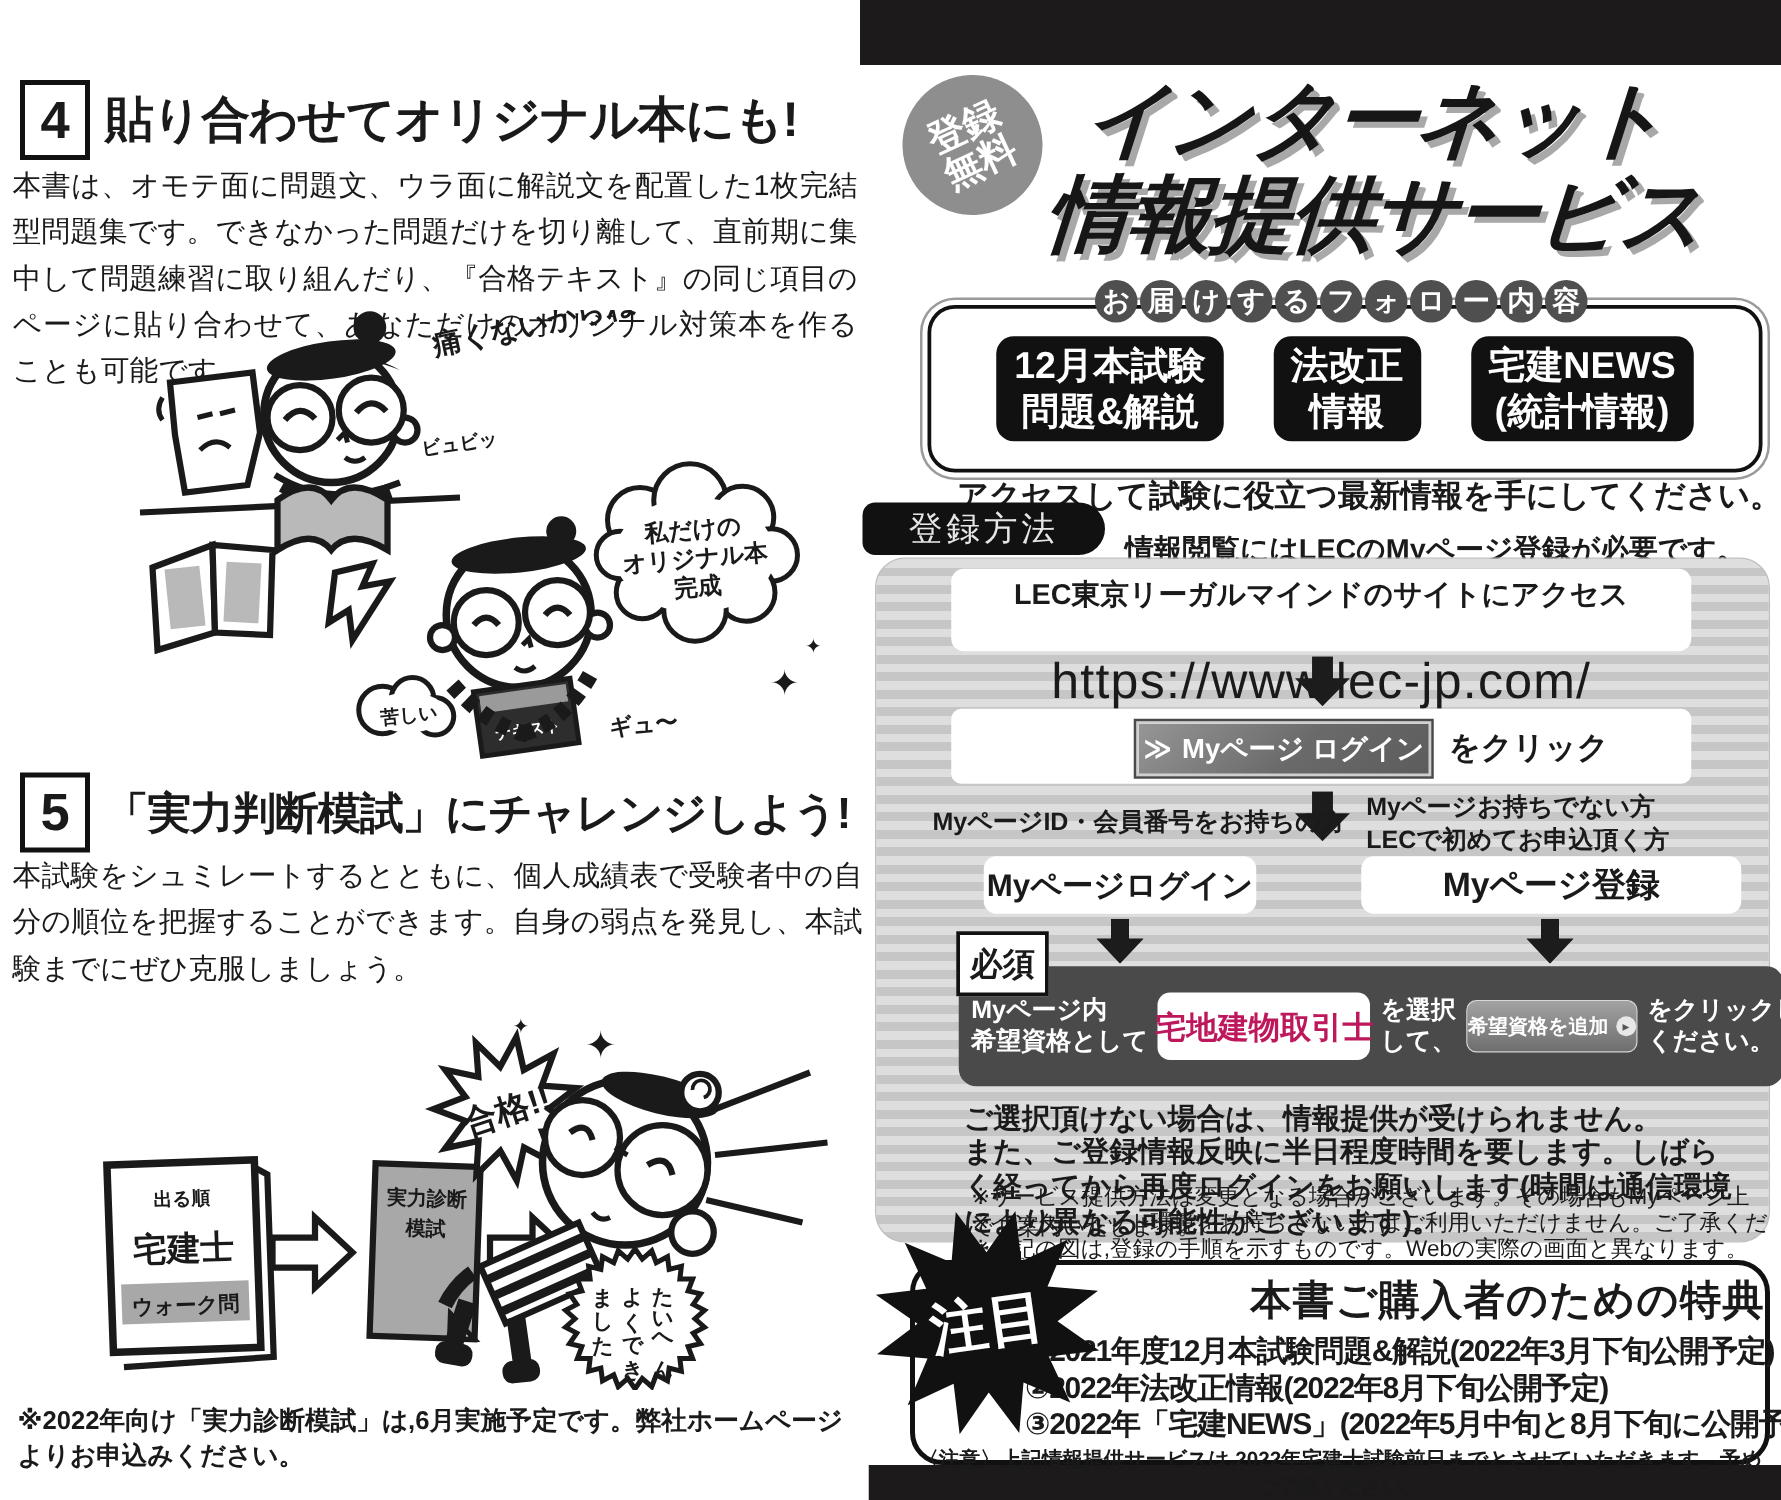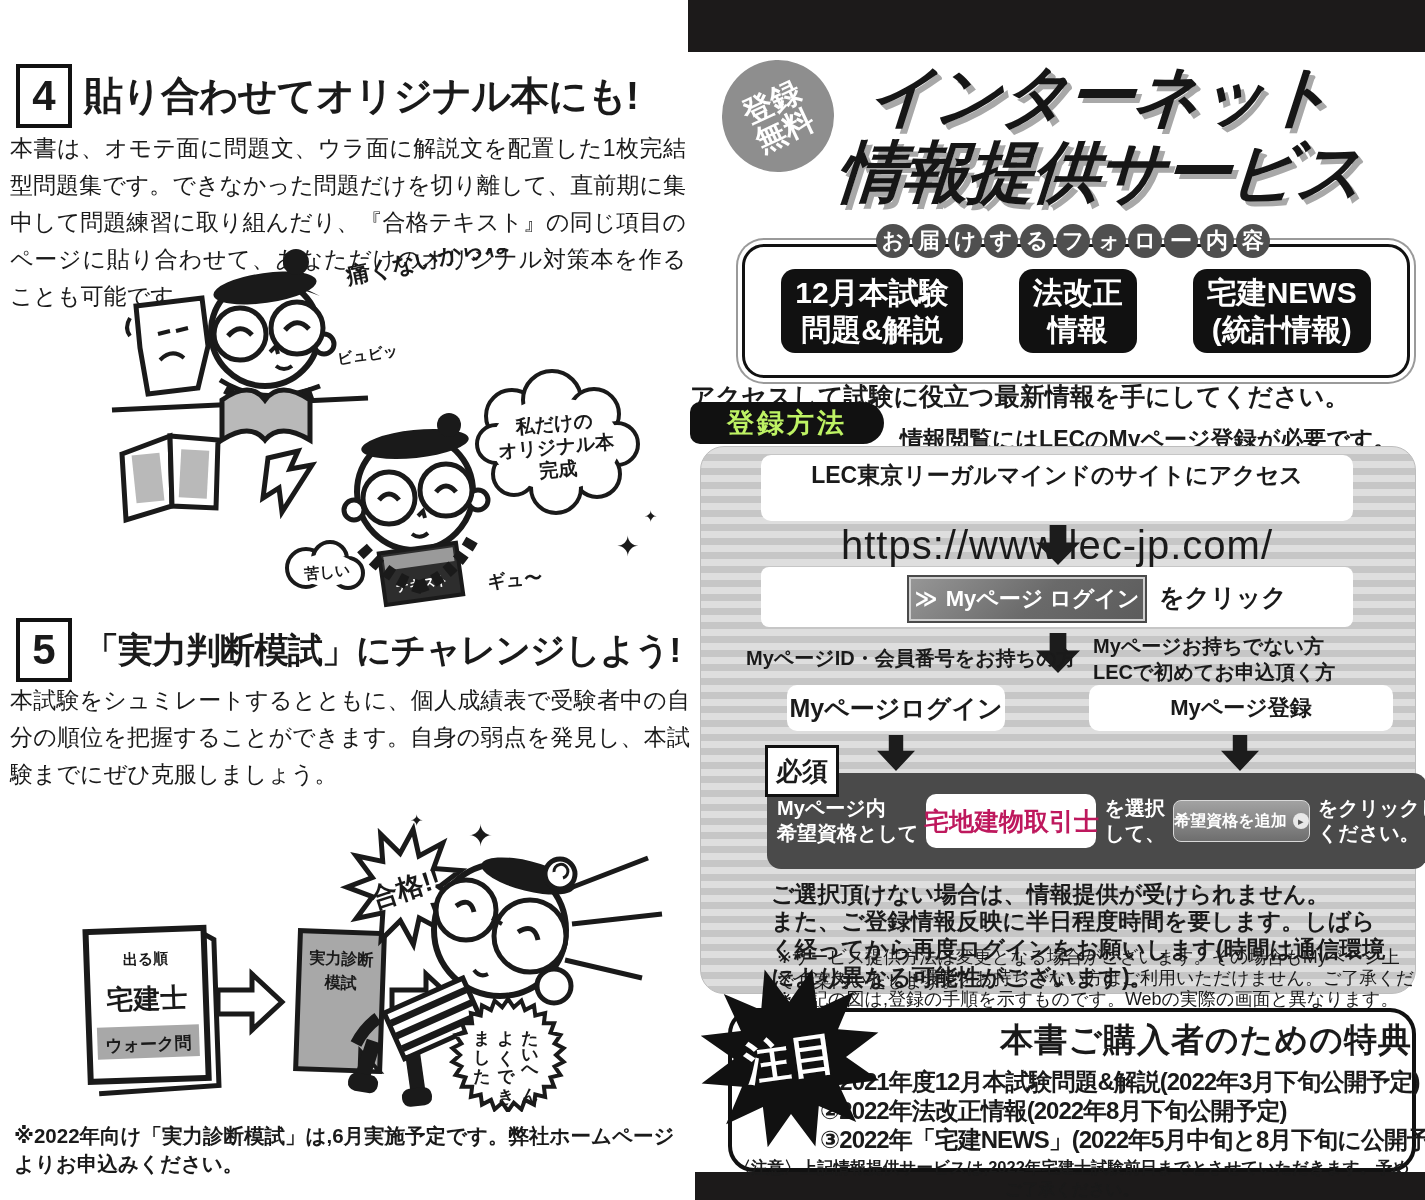--- a/index.html
+++ b/index.html
@@ -17,26 +17,26 @@
   
   .blackbar{background:#1c1a1a;}
   .badge{width:112px;height:112px;border-radius:50%;background:#8e8e8e;display:flex;align-items:center;justify-content:center;
          transform:rotate(-25deg);text-align:center;color:#fff;font-weight:900;font-size:30px;line-height:31px;}
   .big-title{width:600px;text-align:center;font-weight:900;font-style:italic;letter-spacing:-2px;
              font-size:67px;line-height:76px;color:#161616;text-shadow:5px 5px 0 #a8a8a8;transform:skewX(-4deg);white-space:nowrap;}
   .follow-row{display:flex;justify-content:center;gap:2px;}
   .follow-circle{width:34px;height:34px;border-radius:50%;background:#4f4f4f;color:#fff;font-size:22px;font-weight:800;
                  display:flex;align-items:center;justify-content:center;}
   .feature-wrap{border:3px solid #111;border-radius:22px;background:#fff;box-shadow:0 0 0 4px #fff,0 0 0 6px #9a9a9a;
-                display:flex;align-items:center;justify-content:center;gap:56px;}
+                display:flex;align-items:center;justify-content:center;gap:40px;}
   .feature-box{background:#111;color:#fff;border-radius:14px;text-align:center;font-weight:900;
                font-size:30px;line-height:37px;padding:5px 14px;white-space:nowrap;}
-  .access-note{width:735px;text-align:left;font-size:25px;font-weight:800;}
-  .reg-pill{background:#111;color:#bef264;border-radius:10px 21px 21px 10px;display:flex;align-items:center;justify-content:center;
-            font-size:27px;font-weight:700;letter-spacing:3px;}
+  .access-note{width:735px;text-align:right;font-size:25px;font-weight:800;}
+  .reg-pill{background:#111;color:#e5e5e5;border-radius:10px 21px 21px 10px;display:flex;align-items:center;justify-content:center;
+            font-size:27px;font-weight:400;letter-spacing:3px;}
   .reg-note{font-size:23px;font-weight:700;}
   .flow-panel{background:repeating-linear-gradient(180deg,#dedede 0 7px,#c6c6c6 7px 14px);
               border-radius:24px;border:1px solid #bdbdbd;}
   .white-box{background:#fff;border-radius:8px;}
   .center-text{text-align:center;}
   .url-line1{font-size:23px;font-weight:800;padding-top:5px;}
   .url-line2{font-size:40px;font-weight:400;letter-spacing:1px;margin-top:32px;}
   .arrow-down{background:#1c1c1c;clip-path:polygon(31% 0,69% 0,69% 44%,100% 44%,50% 100%,0 44%,31% 44%);}
   .login-btn{background:linear-gradient(135deg,#969696 0%,#6a6a6a 55%,#5c5c5c 100%);border:2px solid #cfcfcf;
              outline:2px solid #4a4a4a;color:#fff;font-size:22px;font-weight:700;display:flex;align-items:center;
@@ -311,21 +311,21 @@
 
     <div class="abs arrow-down" style="left:335px;top:186px;width:44px;height:40px;"></div>
 
     <div class="abs flow-label" style="left:45px;top:198px;">MyページID・会員番号をお持ちの方</div>
     <div class="abs flow-label" style="left:392px;top:186px;">
       <div>Myページお持ちでない方</div>
       <div>LECで初めてお申込頂く方</div>
     </div>
 
     <div class="abs pill-box" style="left:86px;top:238px;width:218px;height:46px;font-size:25px;">Myページログイン</div>
-    <div class="abs pill-box" style="left:388px;top:238px;width:304px;height:46px;font-size:22px;">Myページ登録</div>
+    <div class="abs pill-box" style="left:388px;top:238px;width:304px;height:46px;font-size:27px;">Myページ登録</div>
 
     <div class="abs arrow-down" style="left:176px;top:288px;width:38px;height:36px;"></div>
     <div class="abs arrow-down" style="left:520px;top:288px;width:38px;height:36px;"></div>
 
     <div class="abs required-tag" style="left:64px;top:298px;width:68px;height:46px;z-index:2;">必須</div>
 
     <div class="abs dark-panel" style="left:66px;top:326px;width:640px;height:96px;">
       <div class="dp-text">
         <div>Myページ内</div>
         <div>希望資格として</div>

